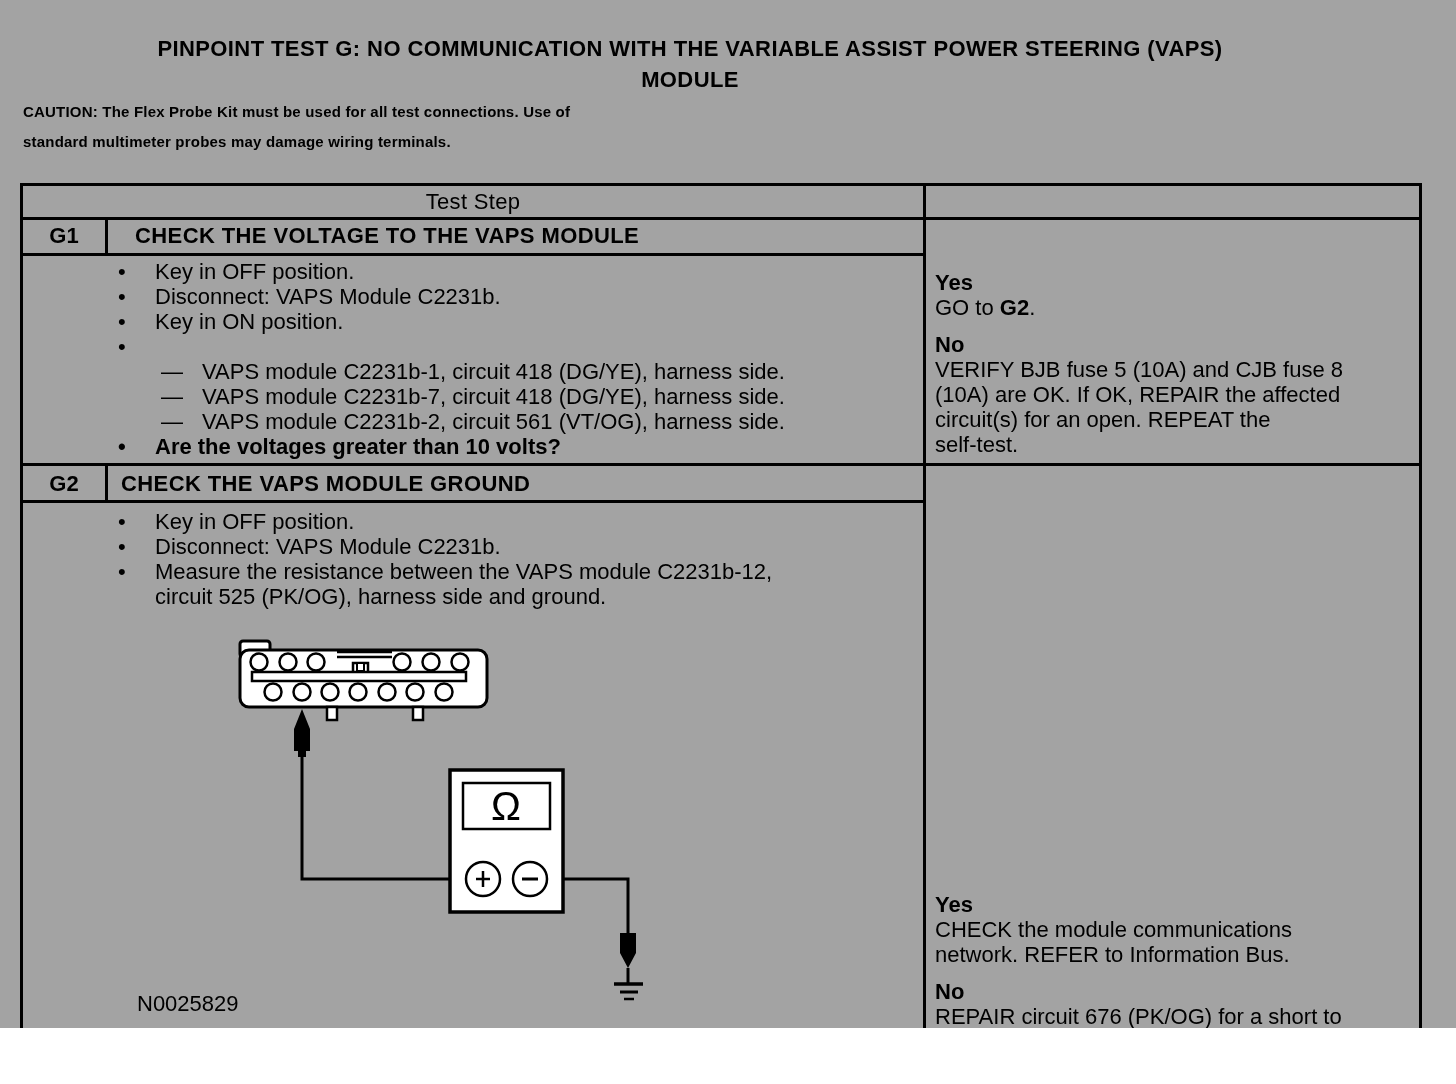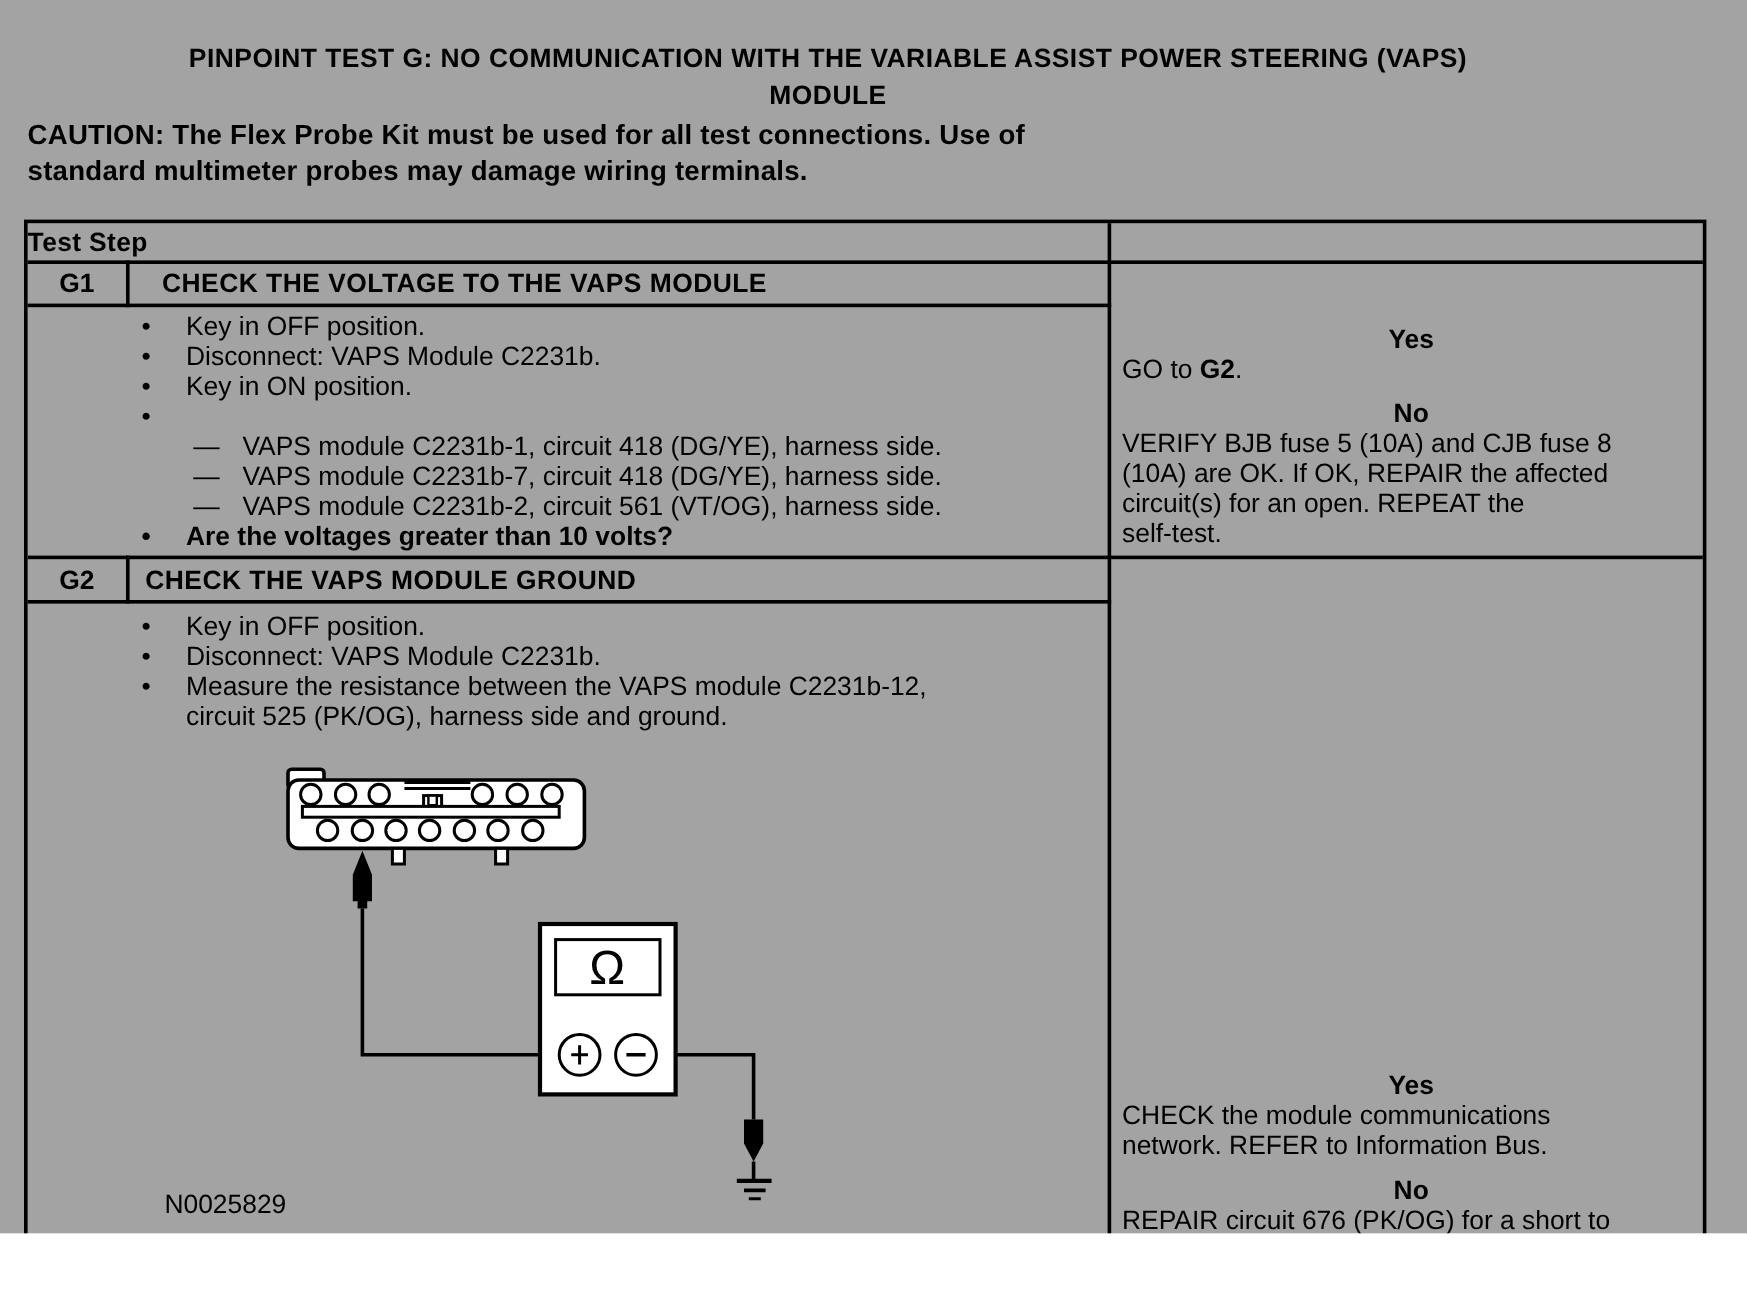--- a/index.html
+++ b/index.html
@@ -21,42 +21,42 @@
     text-align: center;
     font-weight: bold;
     font-size: 22px;
     line-height: 31px;
     letter-spacing: 0.4px;
   }
   .caution {
     position: absolute;
     left: 23px; top: 97px; width: 1000px;
     font-weight: bold;
-    font-size: 23px;
+    font-size: 15px;
     line-height: 30px;
     letter-spacing: 0.2px;
   }
 
   .ptable {
     position: absolute;
     left: 20px; top: 183px;
     width: 1402px; height: 885px;
     border: 3px solid #000;
   }
   .line { position: absolute; background: #000; }
   .vline-main { left: 900px; top: 0; width: 3px; height: 879px; }
   .hline-1 { top: 31px; left: 0; width: 1396px; height: 3px; }
   .hline-2 { top: 67px; left: 0; width: 903px; height: 3px; }
   .hline-3 { top: 277px; left: 0; width: 1396px; height: 3px; }
   .hline-4 { top: 314px; left: 0; width: 903px; height: 3px; }
   .vlab-1 { left: 82px; top: 31px; width: 3px; height: 39px; }
   .vlab-2 { left: 82px; top: 277px; width: 3px; height: 40px; }
 
   .cell { position: absolute; font-size: 22px; }
-  .th { font-weight: bold; text-align: left; letter-spacing: 0.3px; }
+  .th { font-weight: normal; text-align: center; letter-spacing: 0.3px; }
   .th-left  { left: 0; top: 0; width: 900px; height: 31px; line-height: 32px; }
   .th-right { left: 903px; top: 0; width: 493px; height: 31px; line-height: 32px; }
 
   .step-label { font-weight: bold; text-align: center; }
   .g1-label { left: 0; top: 31px; width: 82px; height: 36px; line-height: 38px; }
   .g2-label { left: 0; top: 280px; width: 82px; height: 34px; line-height: 36px; }
   .step-title { font-weight: bold; letter-spacing: 0.4px; }
   .g1-title { left: 112px; top: 31px; width: 800px; height: 36px; line-height: 38px; }
   .g2-title { left: 98px; top: 280px; width: 800px; height: 34px; line-height: 36px; }
 
@@ -71,21 +71,21 @@
   .g2-question { position: absolute; left: 95px; top: 849px; width: 805px; line-height: 25px; }
 
   .result-cell {
     position: absolute;
     left: 912px; width: 482px;
     display: flex; flex-direction: column; justify-content: flex-end;
     line-height: 25px; font-size: 22px;
   }
   .g1-result { top: 34px; height: 240px; padding-bottom: 3px; }
   .g2-result { top: 280px; height: 592px; padding-bottom: 4px; }
-  .r-label { font-weight: bold; text-align: center; }
+  .r-label { font-weight: bold; }
   .r-gap { margin-top: 12px; }
   .b { font-weight: bold; }
 
   .diagram {
     position: absolute;
     left: 107px; top: 444px;
     width: 570px; height: 400px;
   }
 </style>
 </head>

